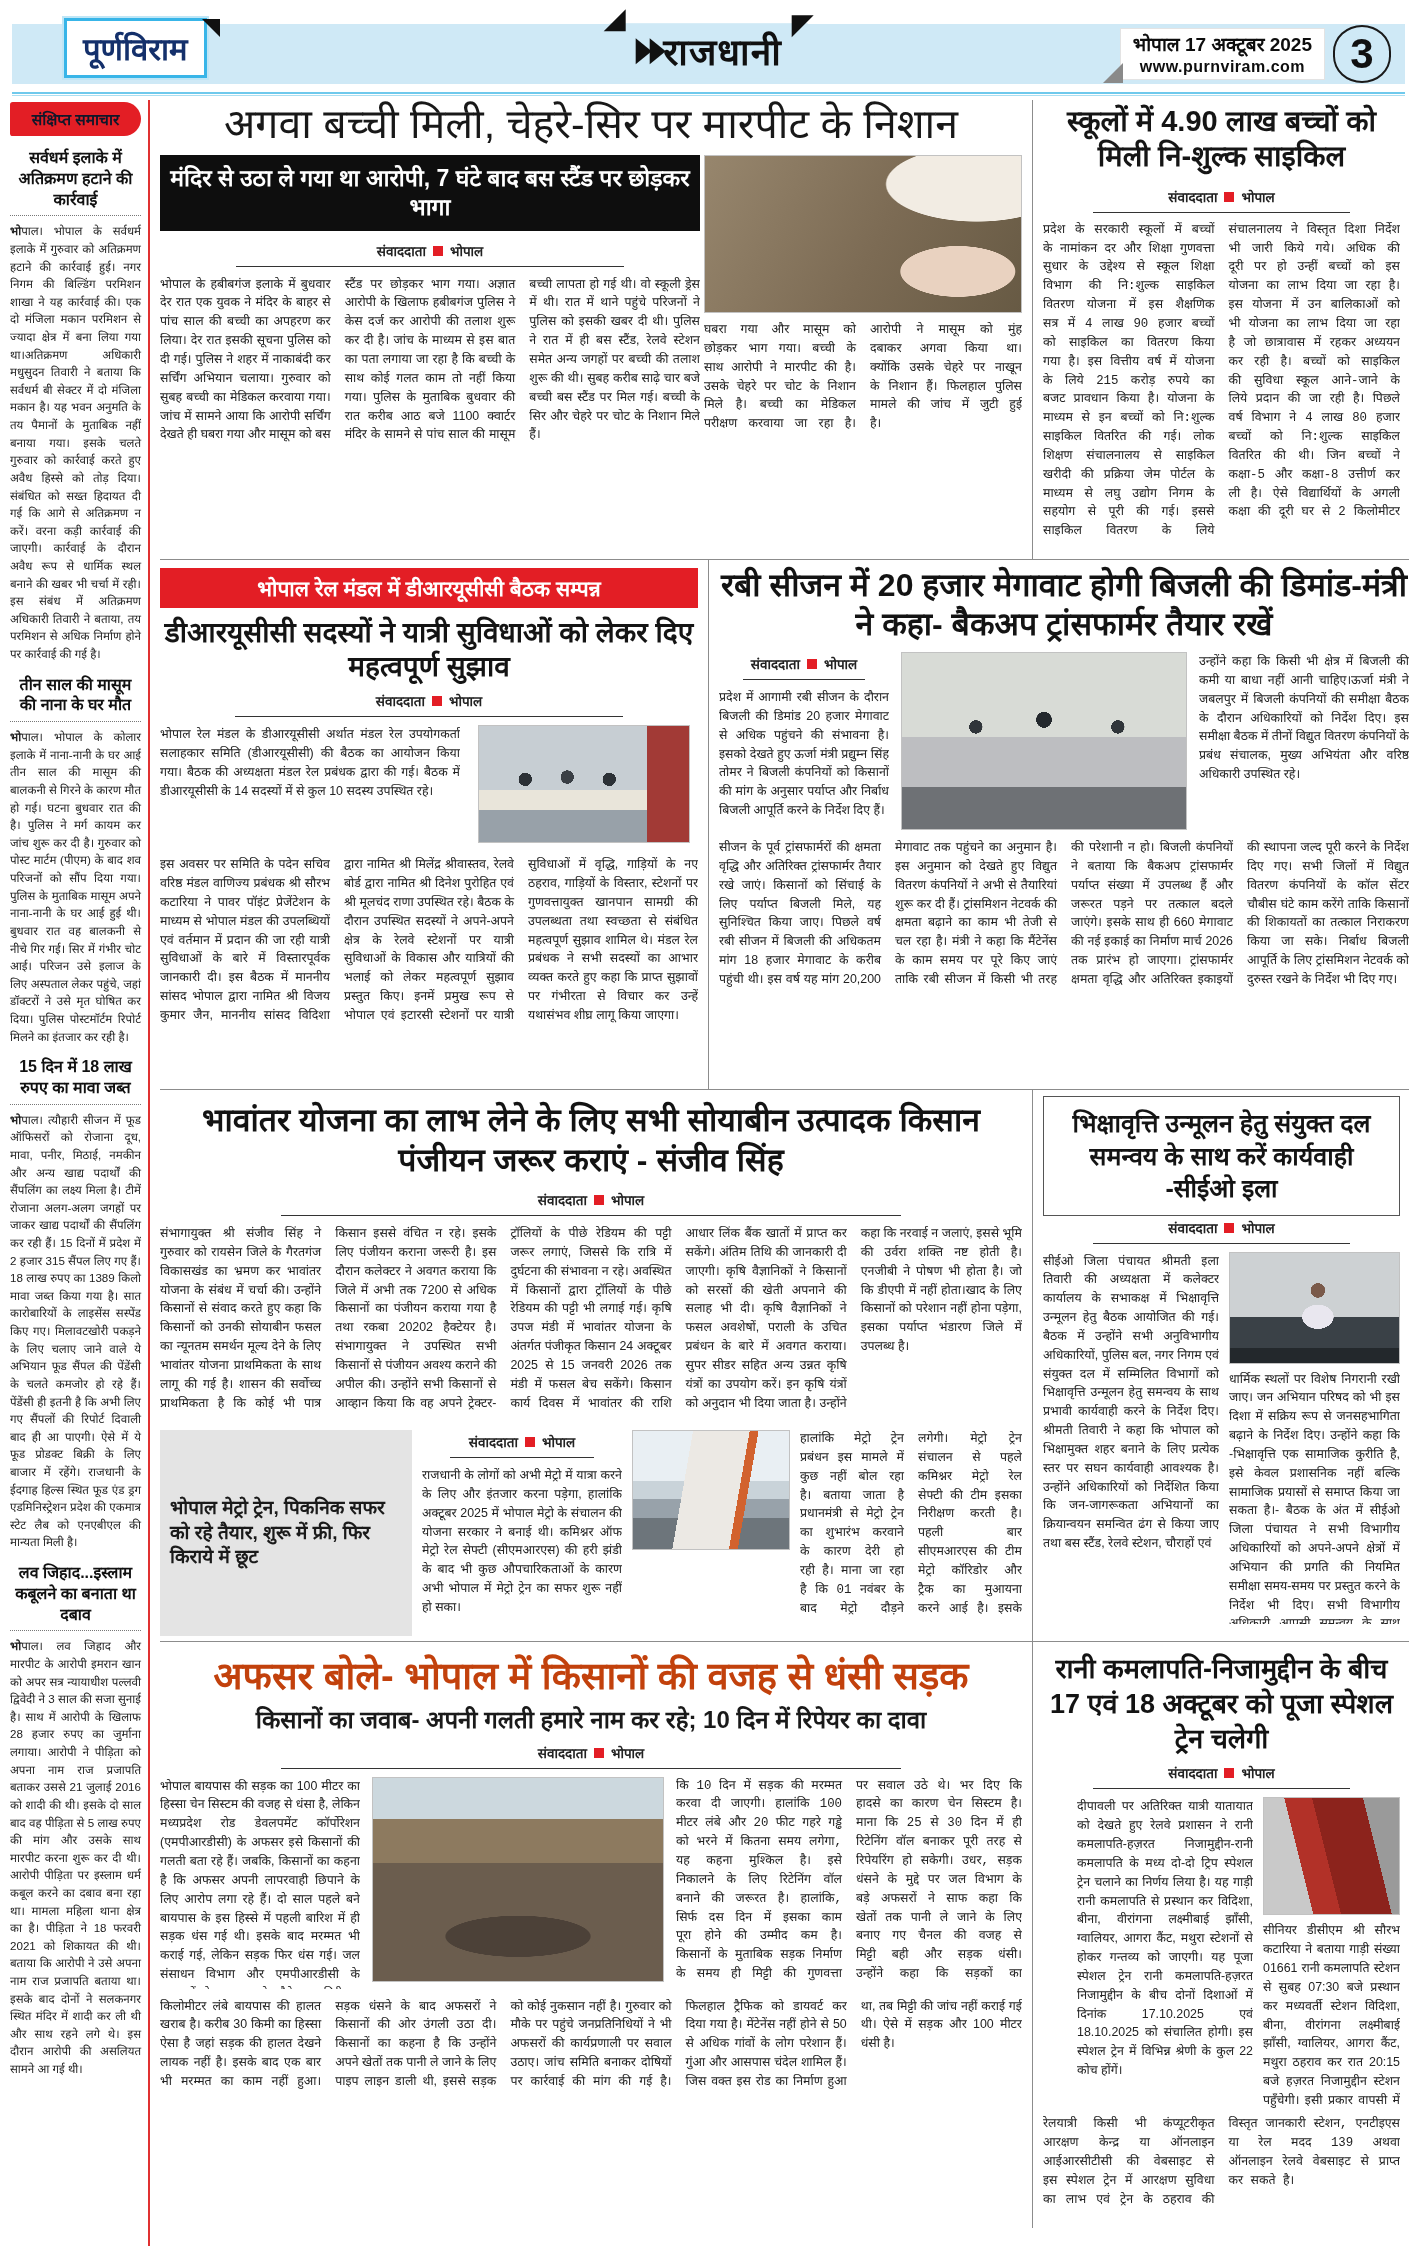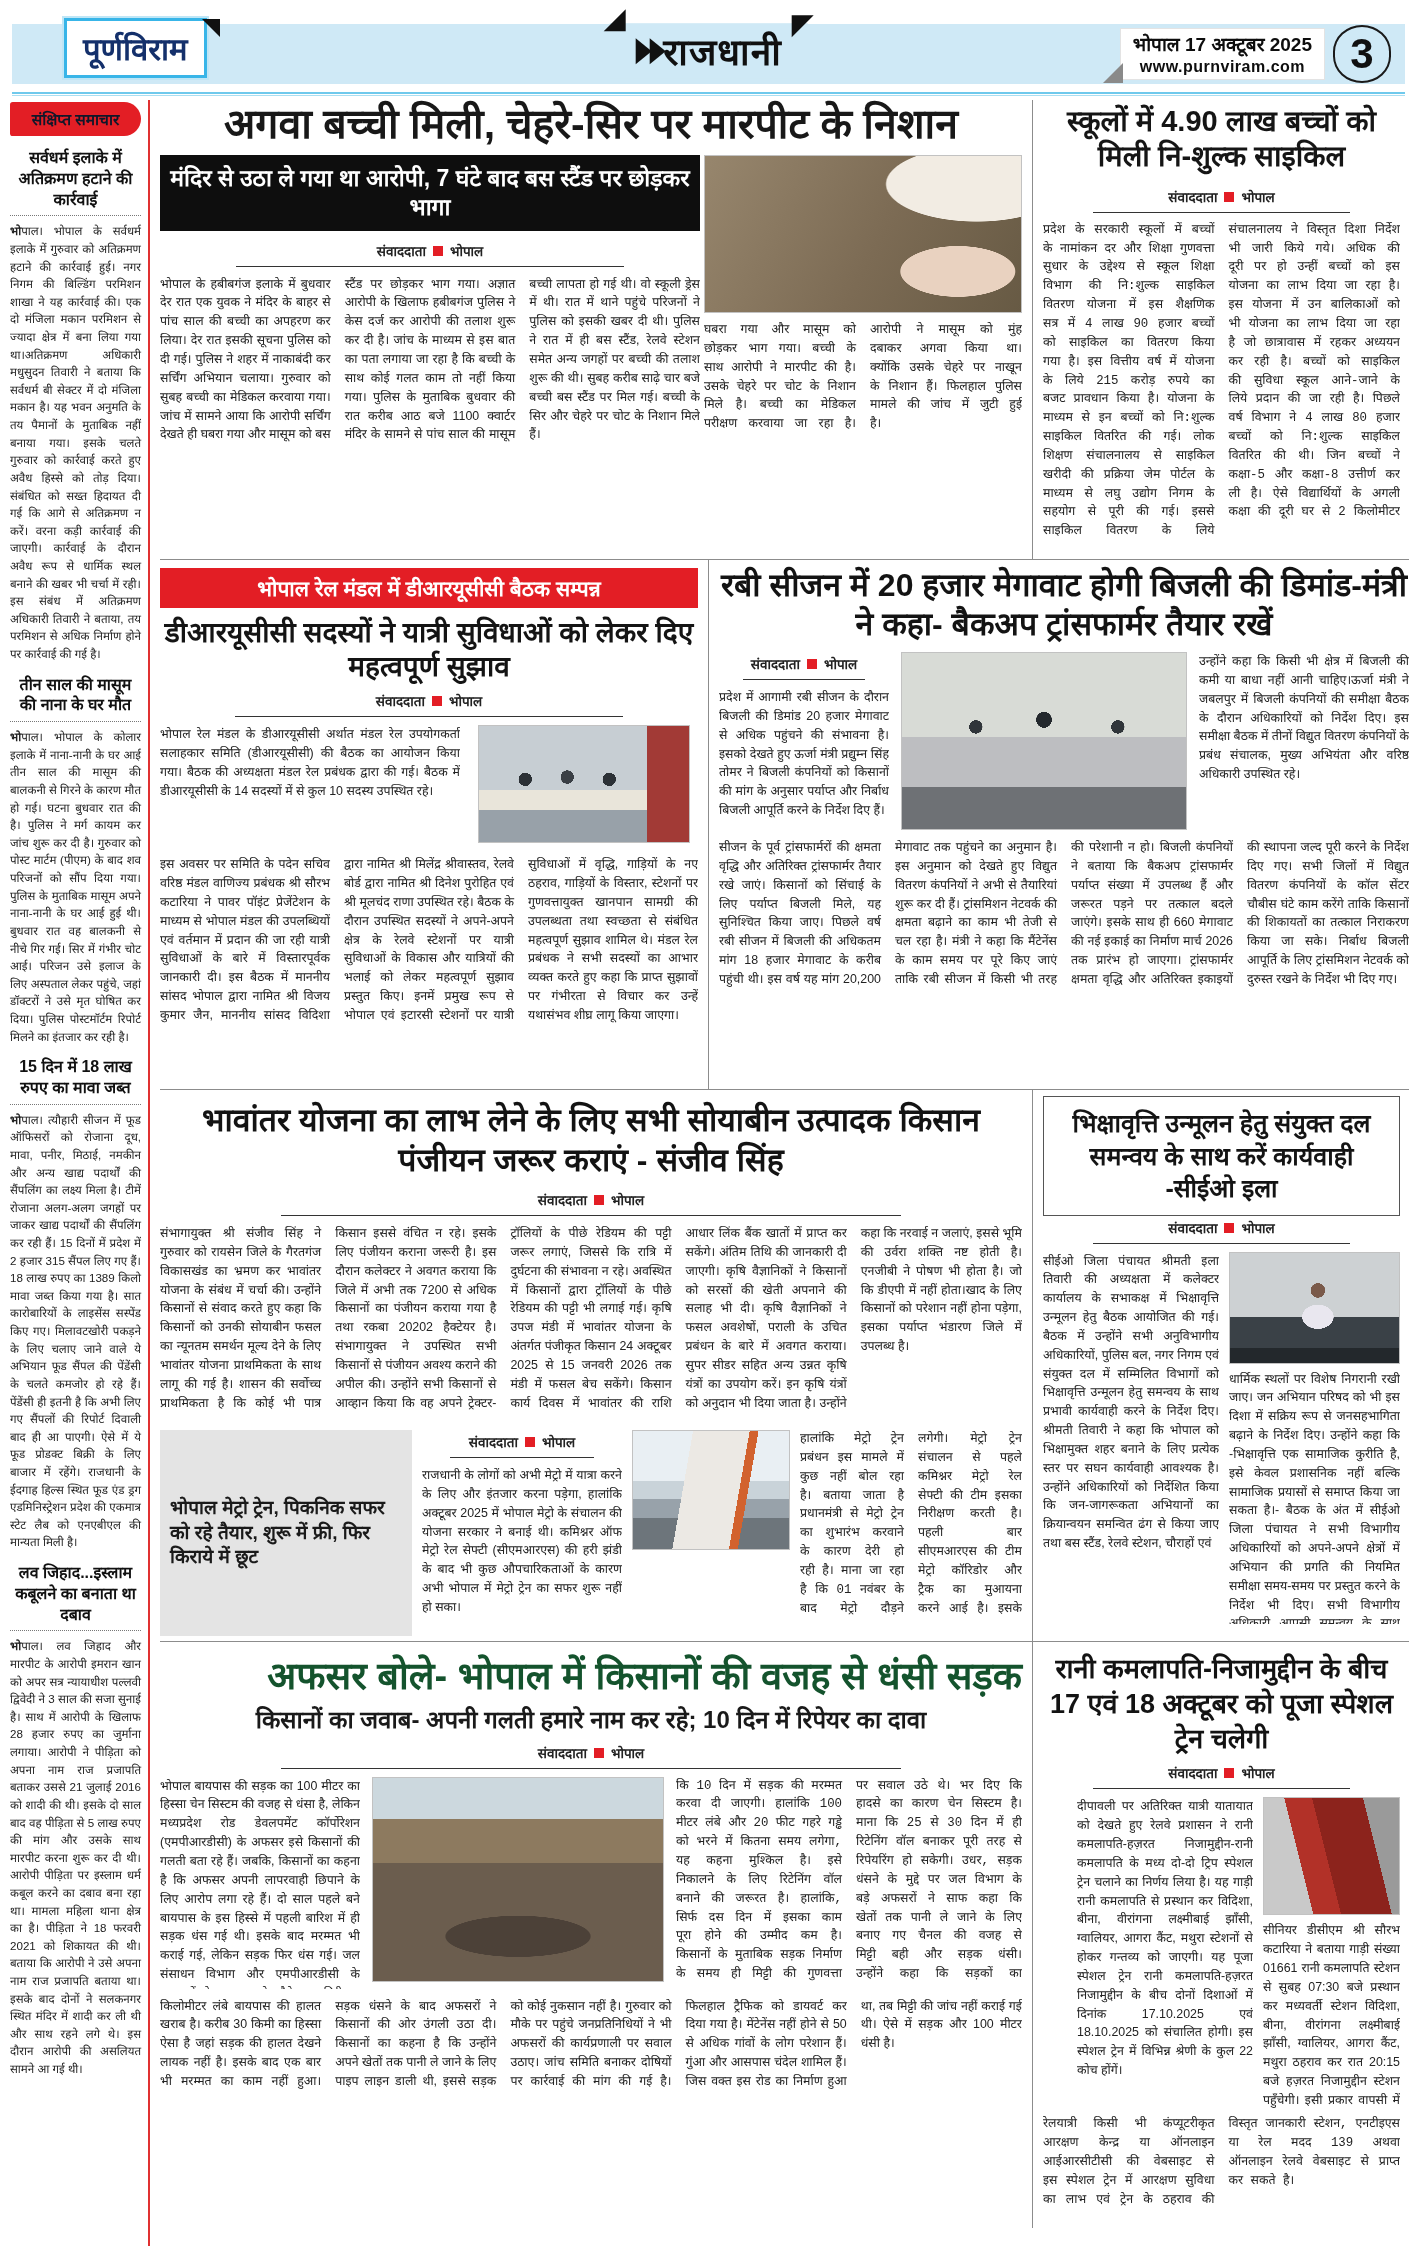--- a/index.html
+++ b/index.html
@@ -57,21 +57,21 @@
   .cols-3 { column-count:3; column-gap:14px; }
   .cols-4 { column-count:4; column-gap:14px; }
   .cols-5 { column-count:5; column-gap:14px; }
   .band { border-bottom:1px solid #8c8c8c; overflow:hidden; }
   .vline { border-left:1px solid #8c8c8c; }
   .photo { flex:none; border:1px solid #c2c2c2; }
 
   
   .bandA { display:flex; height:460px; }
   .lead { width:872px; padding-right:10px; overflow:hidden; }
-  .lead-headline { font-size:41px; font-weight:bold; text-align:center; color:#181818; line-height:1.1; padding:2px 0 8px 0; }
+  .lead-headline { font-size:41px; font-weight:normal; text-align:center; color:#181818; line-height:1.1; padding:2px 0 8px 0; }
   .lead-row { display:flex; gap:4px; height:392px; overflow:hidden; }
   .lead-left { width:540px; flex:none; }
   .lead-sub { background:#0e0e0e; color:#ffffff; font-size:23px; font-weight:bold; text-align:center; padding:9px 8px; line-height:1.25; margin-bottom:8px; }
   .lead-right { flex:1; }
   .photo-lead { width:100%; height:158px; margin-bottom:8px;
     background:
       radial-gradient(ellipse 95px 42px at 80% 74%, #e9d2c0 0 60%, rgba(0,0,0,0) 61%),
       radial-gradient(ellipse 150px 62px at 86% 18%, #f2ece3 0 60%, rgba(0,0,0,0) 61%),
       linear-gradient(118deg, #97866d, #7c6b54 55%, #675a44); }
   .bandA .cycles { width:368px; flex:none; padding-left:10px; }
@@ -122,21 +122,21 @@
   .beg-col2 { flex:1; }
   .photo-beg { width:100%; height:112px; margin-bottom:6px;
     background:
       radial-gradient(circle 12px at 52% 34%, #7a5a4a 0 60%, rgba(0,0,0,0) 61%),
       radial-gradient(ellipse 26px 20px at 52% 58%, #e9e7ef 0 60%, rgba(0,0,0,0) 61%),
       linear-gradient(#cdd1d3 0 58%, #3a4147 58% 86%, #23282c 86%); }
 
   
   .bandD { display:flex; height:586px; border-bottom:none; }
   .road { width:872px; flex:none; padding:14px 10px 0 0; overflow:hidden; }
-  .road-headline { font-size:38px; font-weight:bold; text-align:right; color:#14532d; line-height:1.1; }
+  .road-headline { font-size:38px; font-weight:bold; text-align:center; color:#c2410c; line-height:1.1; }
   .road-subhead { font-size:24px; font-weight:bold; text-align:center; color:#1a1a1a; line-height:1.2; padding:8px 0 6px 0; }
   .road-row { display:flex; gap:12px; margin-bottom:8px; height:212px; overflow:hidden; }
   .road-col1 { width:200px; flex:none; }
   .photo-road { width:292px; height:205px;
     background:
       radial-gradient(ellipse 120px 34px at 50% 78%, #4c4138 0 60%, rgba(0,0,0,0) 61%),
       linear-gradient(#ccd8de 0 20%, #8d7a5f 20% 42%, #6b5d4e 42%); }
   .road-col3 { flex:1; }
   .train { width:368px; flex:none; padding:10px 0 0 10px; overflow:hidden; }
   .train-headline { font-size:27px; font-weight:bold; text-align:center; line-height:1.3; color:#131313; padding-bottom:4px; }

